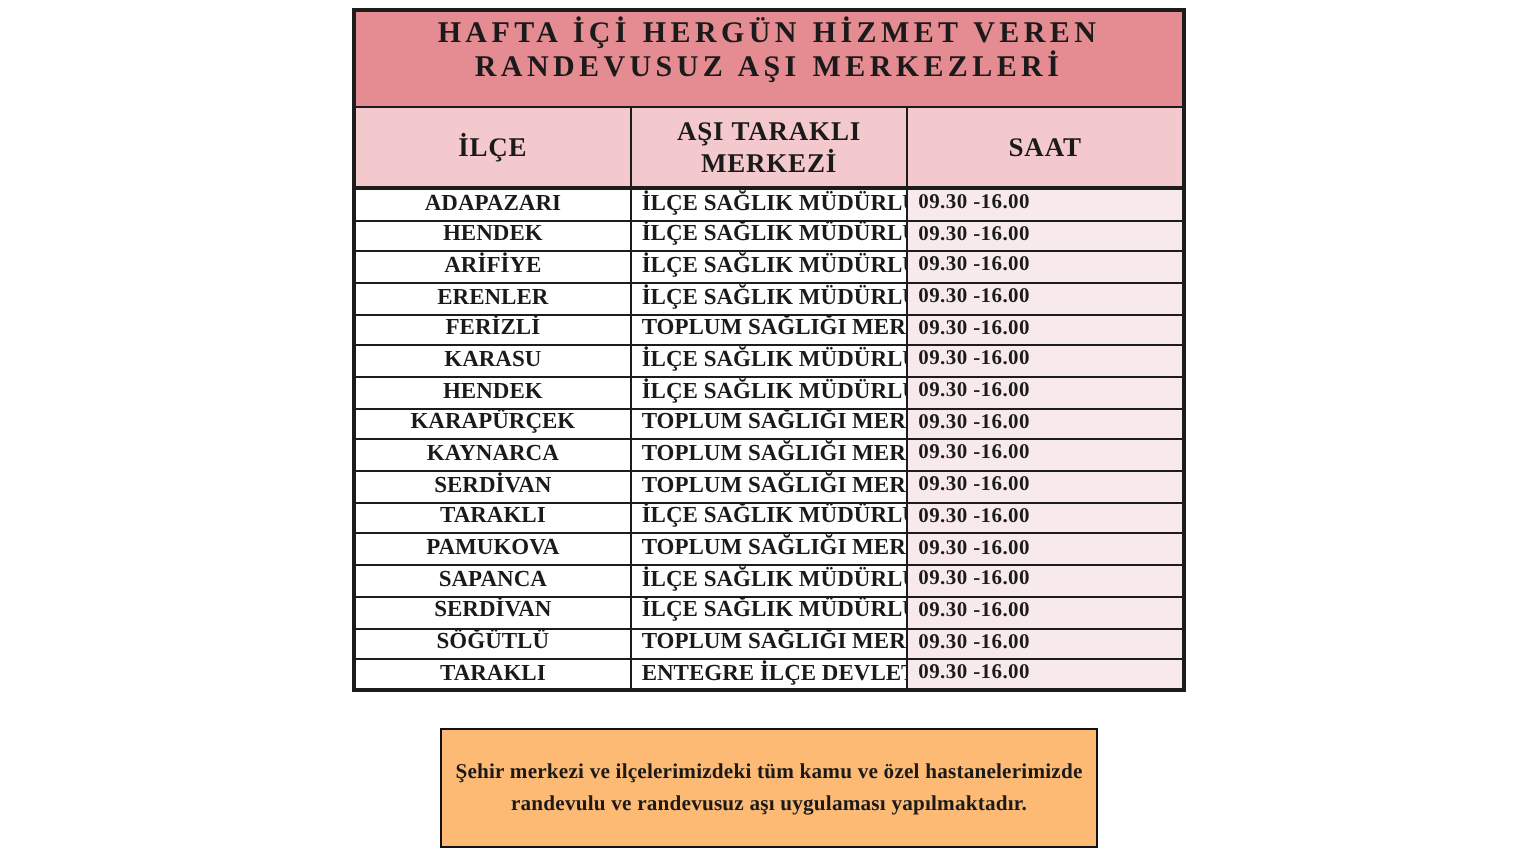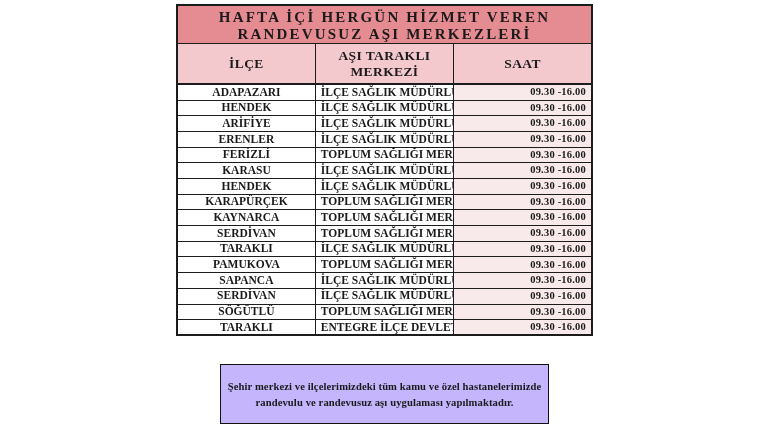--- a/index.html
+++ b/index.html
@@ -26,21 +26,21 @@
   }
   .vax-table th,.vax-table td{
     border:1px solid var(--border-color);
     font-weight:bold;
     color:#1a1a1a;
   }
   .vax-table{border:2px solid var(--border-color);}
   .banner-cell{
     background:var(--banner-bg);
     text-align:center;
-    padding:3px 2px 0 2px;
+    padding:3px 2px 10px 2px;
     font-size:15px;
     letter-spacing:2.2px;
     line-height:1.13;
     border-bottom:2px solid var(--border-color);
   }
   .col-header th{
     background:var(--header-row-bg);
     height:41px;
     font-size:13.5px;
     letter-spacing:0.4px;
@@ -51,29 +51,29 @@
     height:15.7px;
     font-size:11.5px;
     line-height:1;
     padding:0 5px;
     white-space:nowrap;
     overflow:hidden;
   }
   .data-row td.c-district{width:101px;text-align:center;}
   .data-row td.c-center{width:215px;text-align:left;}
   .data-row td.c-hours{
-    width:101px;text-align:right;
+    width:101px;text-align:left;
     background:var(--saat-cell-bg);
     font-size:10.5px;
     letter-spacing:0.2px;
   }
   .note-box{
     position:absolute;left:220px;top:364px;width:329px;height:60px;
     border:1.5px solid #111;
-    background:#c4b5fd;
+    background:#fdba74;
     display:flex;flex-direction:column;justify-content:center;align-items:center;
     gap:5px;
   }
   .note-line{
     font-weight:bold;color:#1a1a1a;
     font-size:10.6px;
     white-space:nowrap;
     letter-spacing:0.1px;
   }
 </style>

